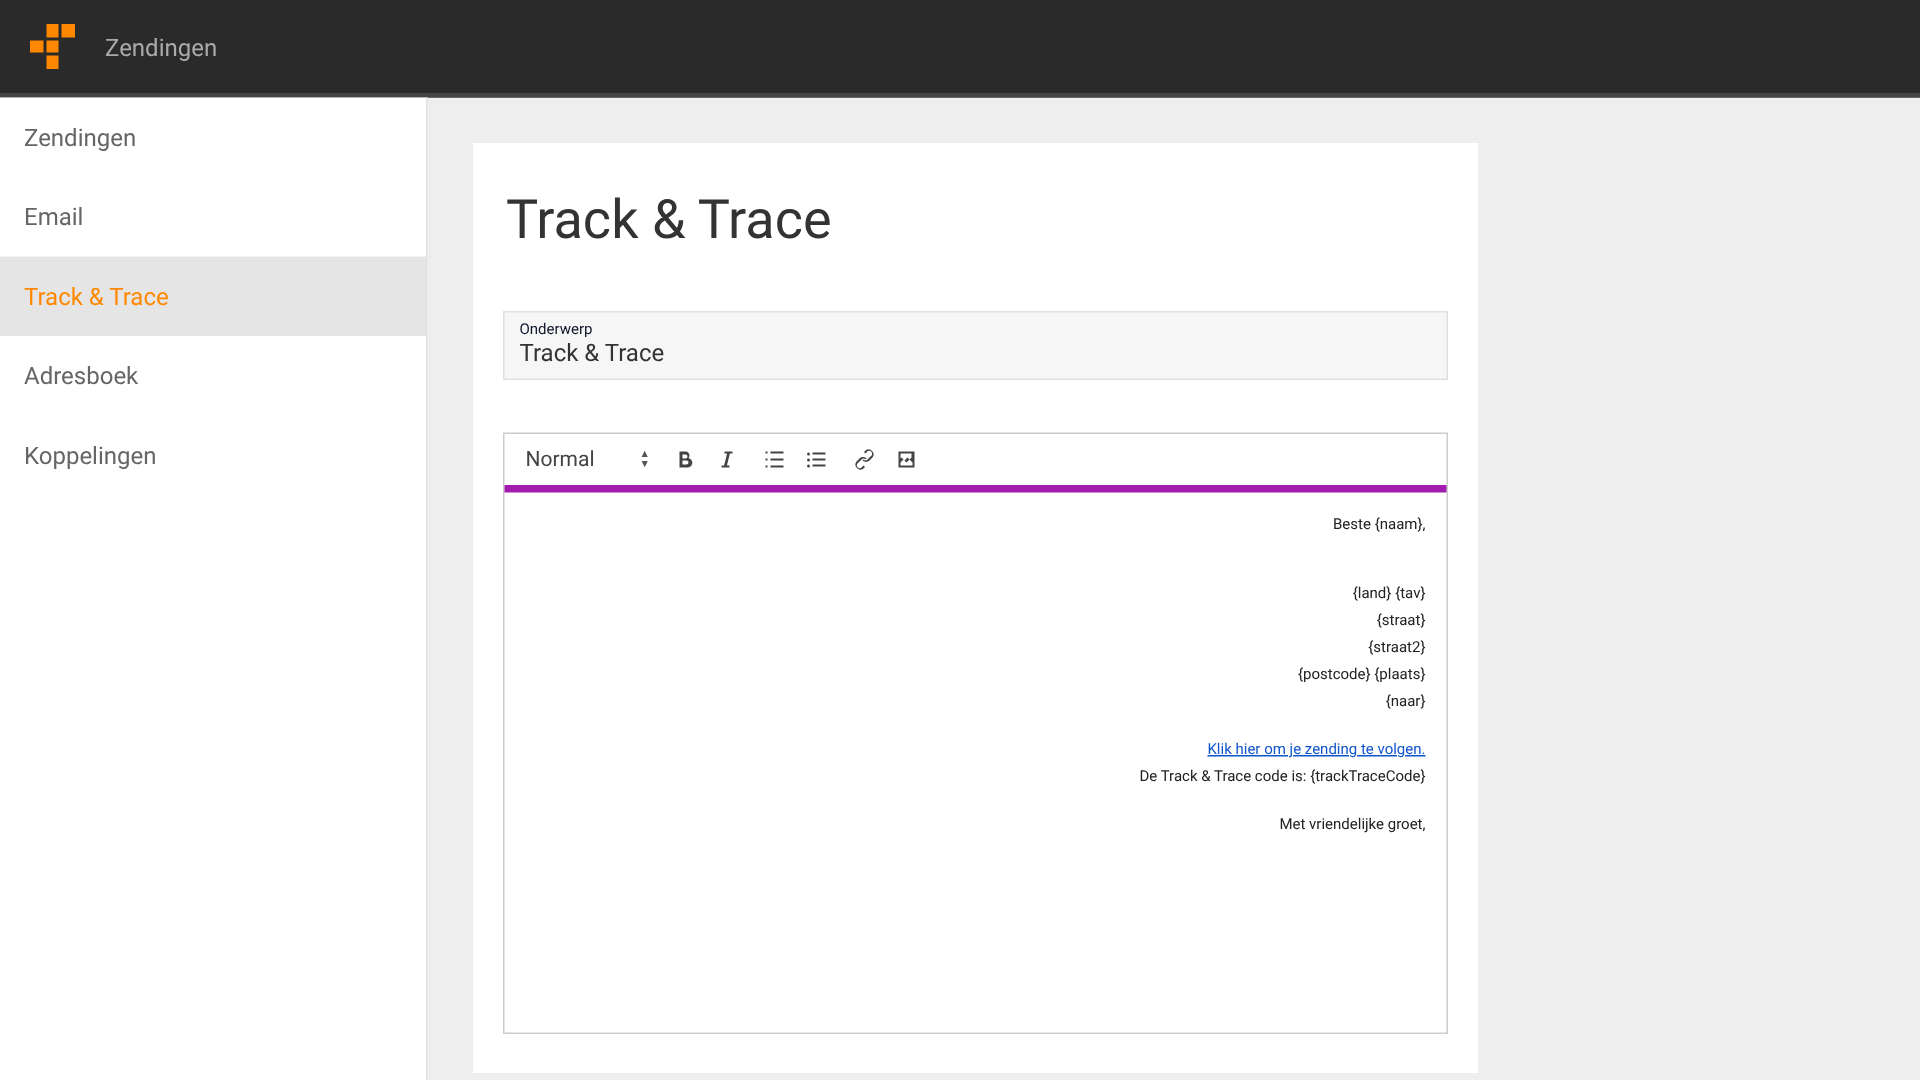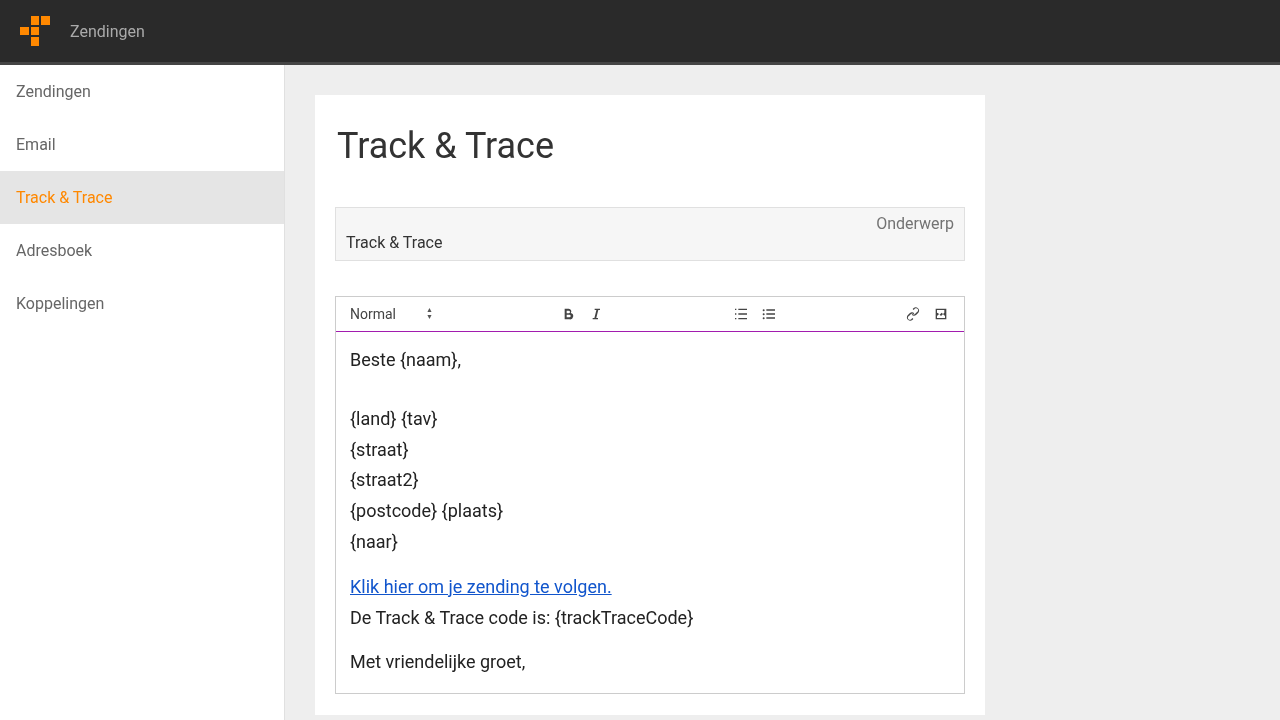--- a/index.html
+++ b/index.html
@@ -14,32 +14,32 @@
 .layout { display: flex; height: calc(100% - 65px); }
 .sidebar { width: 285px; background: #ffffff; border-right: 1px solid #e0e0e0; }
 .sidebar-item { padding: 17px 16px; color: #666; font-size: 16px; cursor: pointer; }
 .sidebar-item.active { background: #e5e5e5; color: #ff8800; }
 
 .main { flex: 1; padding: 30px; overflow-y: auto; }
 .card { background: #fff; max-width: 670px; padding: 30px 20px 20px 20px; min-height: 620px; }
 .page-title { font-size: 36px; font-weight: 400; color: #333; margin-bottom: 40px; padding-left: 2px; }
 
 .field-wrap { background: #f6f6f6; border: 1px solid #e0e0e0; padding: 6px 10px 8px 10px; margin-bottom: 35px; }
-.field-label { font-size: 16px; color: #737373; text-align: right; }
+.field-label { font-size: 10px; color: #0f172a; }
 .field-value { font-size: 16px; color: #333; }
 
 .editor { border: 1px solid #ccc; }
-.toolbar { border-bottom: 1px solid #a21caf; padding: 8px 14px; display: flex; align-items: center; gap: 2px; color: #444; justify-content: space-between; }
+.toolbar { border-bottom: 5px solid #a21caf; padding: 8px 14px; display: flex; align-items: center; gap: 2px; color: #444; }
 .tb-group { display: flex; align-items: center; gap: 10px; }
 .tb-select { display: flex; align-items: center; gap: 30px; font-size: 14px; color: #444; cursor: pointer; }
 .tb-btn { cursor: pointer; width: 18px; height: 18px; display: flex; align-items: center; justify-content: center; }
 .tb-btn svg { width: 16px; height: 16px; fill: #444; }
 .tb-sep { width: 10px; }
 
-.editor-body { padding: 14px; font-size: 18px; color: #222; line-height: 1.6; min-height: 360px; }
+.editor-body { padding: 14px; font-size: 10px; color: #222; line-height: 1.6; min-height: 360px; text-align: right; }
 .editor-body p { margin: 0 0 2px 0; }
 .editor-body .blank { height: 14px; }
 .editor-body a { color: #1155cc; text-decoration: underline; }
 
 .arrows { display: flex; flex-direction: column; font-size: 7px; line-height: 7px; color: #555; }
 </style>
 </head>
 <body>
 
 <div class="header">

